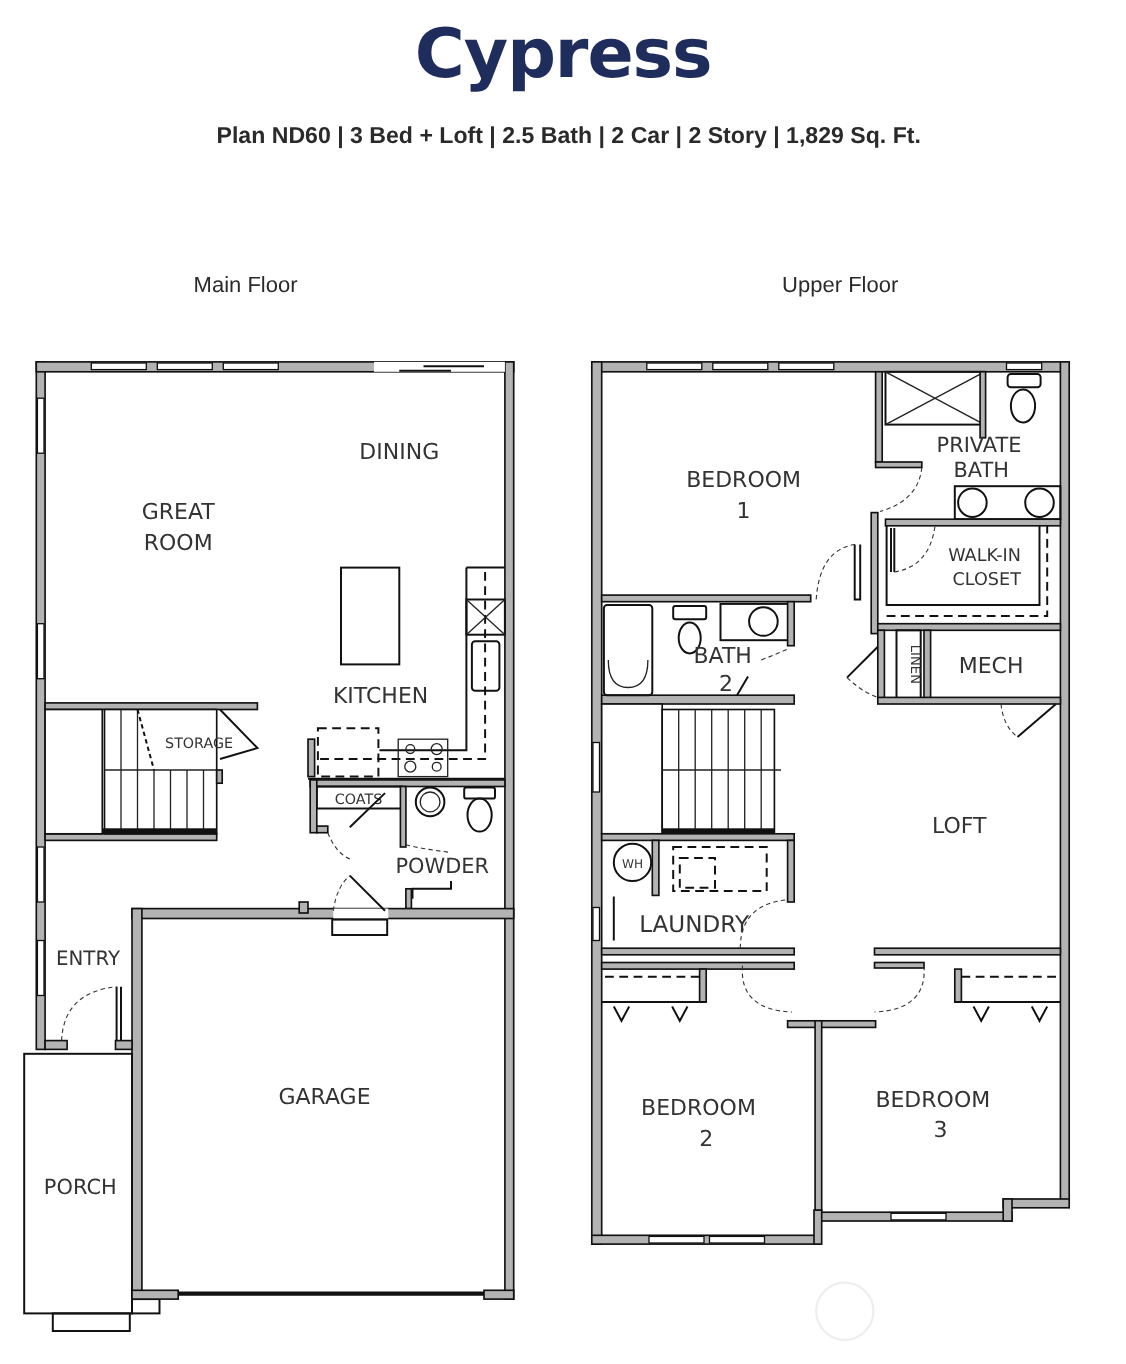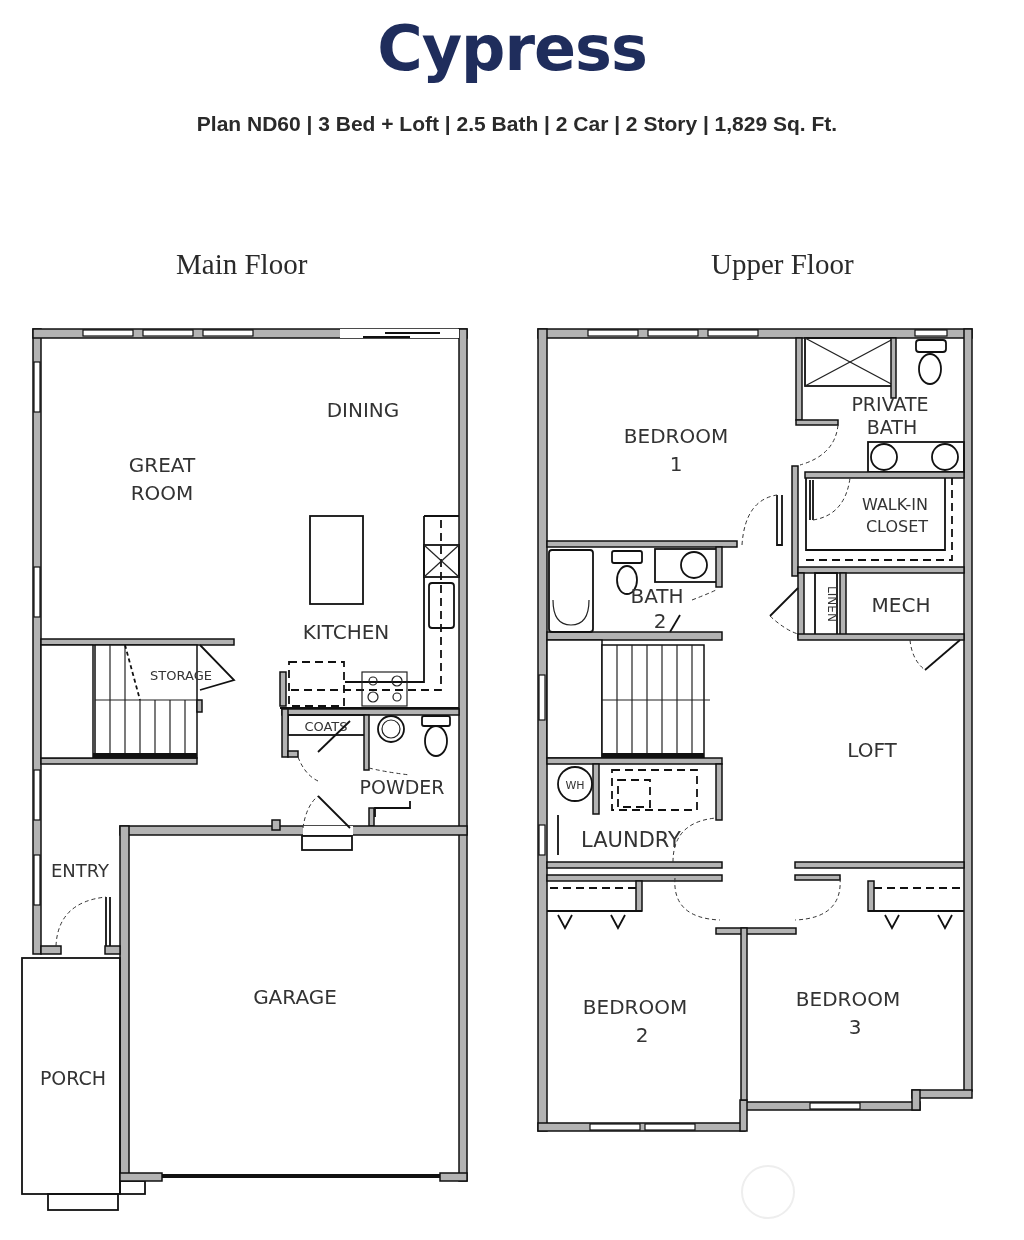--- a/index.html
+++ b/index.html
@@ -1,19 +1,19 @@
 <!DOCTYPE html>
 <html><head>
 <meta charset="utf-8">
 <style>
   html, body { margin: 0; padding: 0; background: #ffffff; }
   body { width: 1024px; height: 1240px; position: relative; overflow: hidden; font-family: "Liberation Sans", sans-serif; }
   .title { position: absolute; left: 0; width: 1024px; top: 12px; text-align: center; font-family: "DejaVu Sans", sans-serif; font-weight: bold; font-size: 62px; color: #1f2d5c; letter-spacing: -1px; }
   .subtitle { position: absolute; left: 0; width: 1034px; top: 112px; text-align: center; font-family: "Liberation Sans", sans-serif; font-weight: bold; font-size: 21px; color: #2a2a2a; }
-  .floor-label { position: absolute; top: 248px; font-family: Liberation Serif, serif; font-size: 29px; color: #2a2a2a; }
+  .floor-label { position: absolute; top: 248px; font-family: Liberation Sans, sans-serif; font-size: 20px; color: #2a2a2a; }
   svg.plan { position: absolute; left: 0; top: 0; }
   .room-label { font-family: "DejaVu Sans", sans-serif; fill: #333; }
 </style>
 </head>
 <body>
 
 <div class="title">Cypress</div>
 <div class="subtitle">Plan ND60 | 3 Bed + Loft | 2.5 Bath | 2 Car | 2 Story | 1,829 Sq. Ft.</div>
 <div class="floor-label" style="left:176px;">Main Floor</div>
 <div class="floor-label" style="left:711px;text-align:right;">Upper Floor</div>

